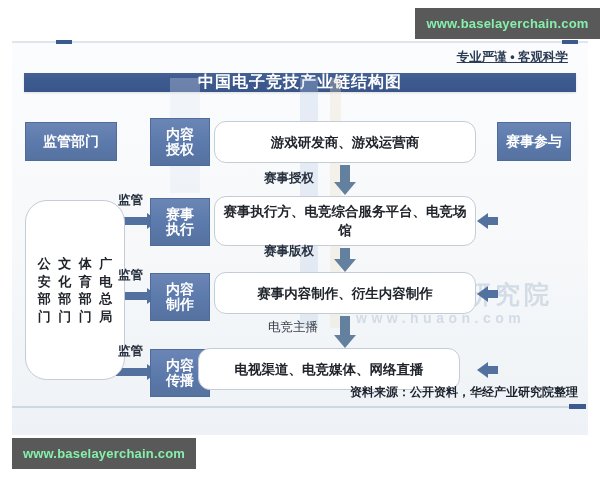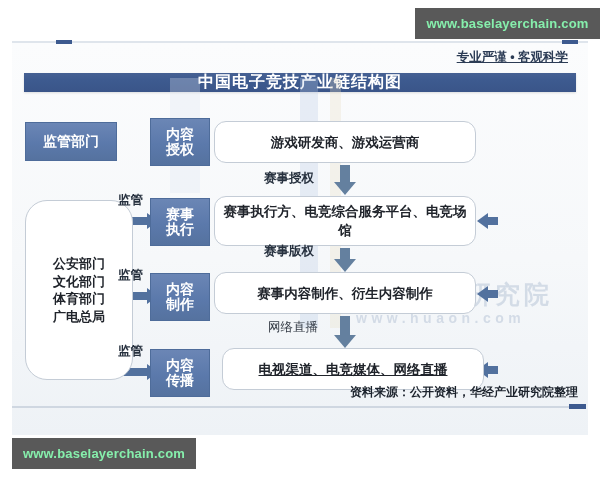--- a/index.html
+++ b/index.html
@@ -134,21 +134,21 @@
   <div class="vbar" id="vb3"></div>
   <div class="vbar" id="vb1"></div>
   <div class="vbar" id="vb2"></div>
   <div class="body-wm" id="bwm1">华经产业研究院</div>
   <div class="body-wm" id="bwm2">www.huaon.com</div>
 
   <div class="lbl" style="left:25px;top:122px;width:90px;height:37px;">
     <span>监管部门</span>
   </div>
 
-  <div class="rbox tall" style="left:25px;top:200px;width:108px;height:180px;flex-direction:column;">
+  <div class="rbox tall" style="left:25px;top:200px;width:100px;height:180px;flex-direction:row;">
     <span>公安部门</span>
     <span>文化部门</span>
     <span>体育部门</span>
     <span>广电总局</span>
   </div>
 
   <div class="arrow" style="left:116px;top:213px;width:42px;height:16px;">
     <div class="ar-shaft" style="left:0;top:4px;width:31px;height:8px;"></div>
     <div class="ar-head head-right" style="left:31px;top:0;"></div>
   </div>
@@ -191,42 +191,45 @@
   </div>
 
   <div class="rbox" style="left:214px;top:121px;width:262px;height:42px;">
     <span>游戏研发商、游戏运营商</span>
   </div>
 
   <div class="rbox" style="left:214px;top:272px;width:262px;height:42px;">
     <span>赛事内容制作、衍生内容制作</span>
   </div>
 
-  <div class="rbox" style="left:222px;top:348px;width:262px;height:42px;text-decoration:underline;">
+  <div class="rbox" style="left:198px;top:348px;width:262px;height:42px;">
     <span>电视渠道、电竞媒体、网络直播</span>
   </div>
 
   <div class="darrow" style="left:334px;top:165px;width:22px;height:29px;">
     <div class="st" style="height:17px;"></div>
     <div class="ar-head head-down" style="left:0;top:17px;"></div>
   </div>
   <div class="clbl" style="left:264px;top:170px;">赛事授权</div>
 
   <div class="darrow" style="left:334px;top:248px;width:22px;height:23px;">
     <div class="st" style="height:11px;"></div>
     <div class="ar-head head-down" style="left:0;top:11px;"></div>
   </div>
   <div class="clbl" style="left:264px;top:243px;">赛事版权</div>
 
   <div class="darrow" style="left:334px;top:316px;width:22px;height:31px;">
     <div class="st" style="height:19px;"></div>
     <div class="ar-head head-down" style="left:0;top:19px;"></div>
   </div>
-  <div class="clbl thin" style="left:268px;top:319px;">网络直播</div>
-
+  <div class="clbl thin" style="left:268px;top:319px;">电竞主播</div>
+
+  <div class="lbl" style="left:497px;top:122px;width:72px;height:37px;">
+    <span>赛事参与</span>
+  </div>
 
 
   <div class="arrow" style="left:477px;top:213px;width:21px;height:16px;">
     <div class="ar-shaft" style="left:10px;top:4px;width:11px;height:8px;"></div>
     <div class="ar-head head-left" style="left:0;top:0;"></div>
   </div>
   <div class="arrow" style="left:477px;top:286px;width:21px;height:16px;">
     <div class="ar-shaft" style="left:10px;top:4px;width:11px;height:8px;"></div>
     <div class="ar-head head-left" style="left:0;top:0;"></div>
   </div>

